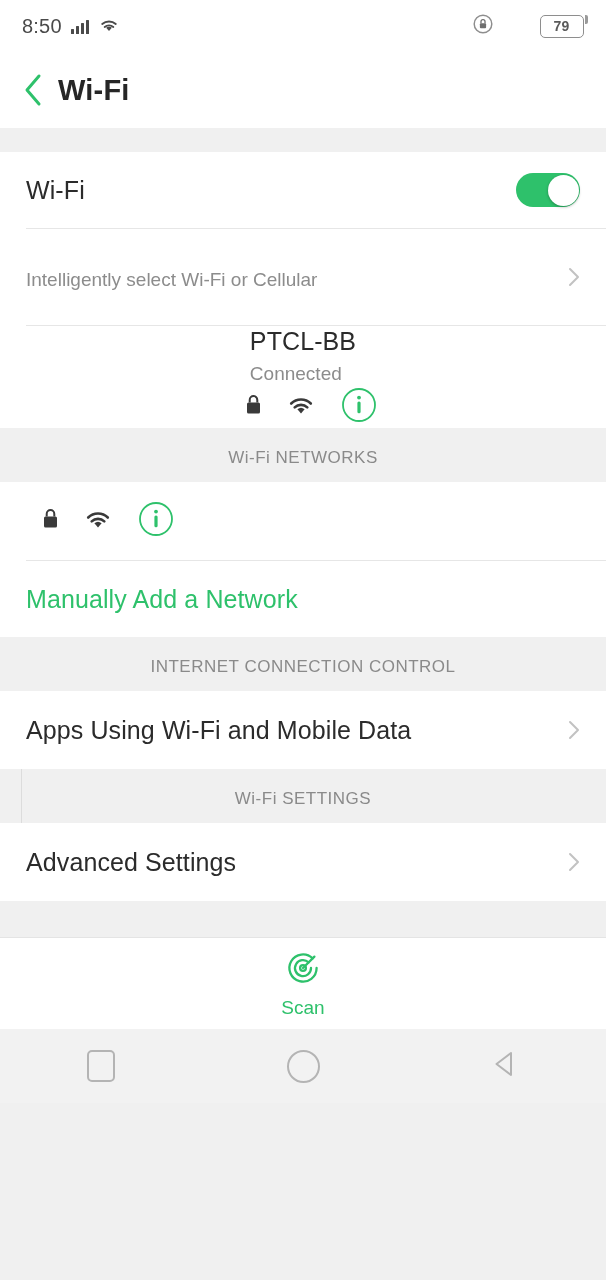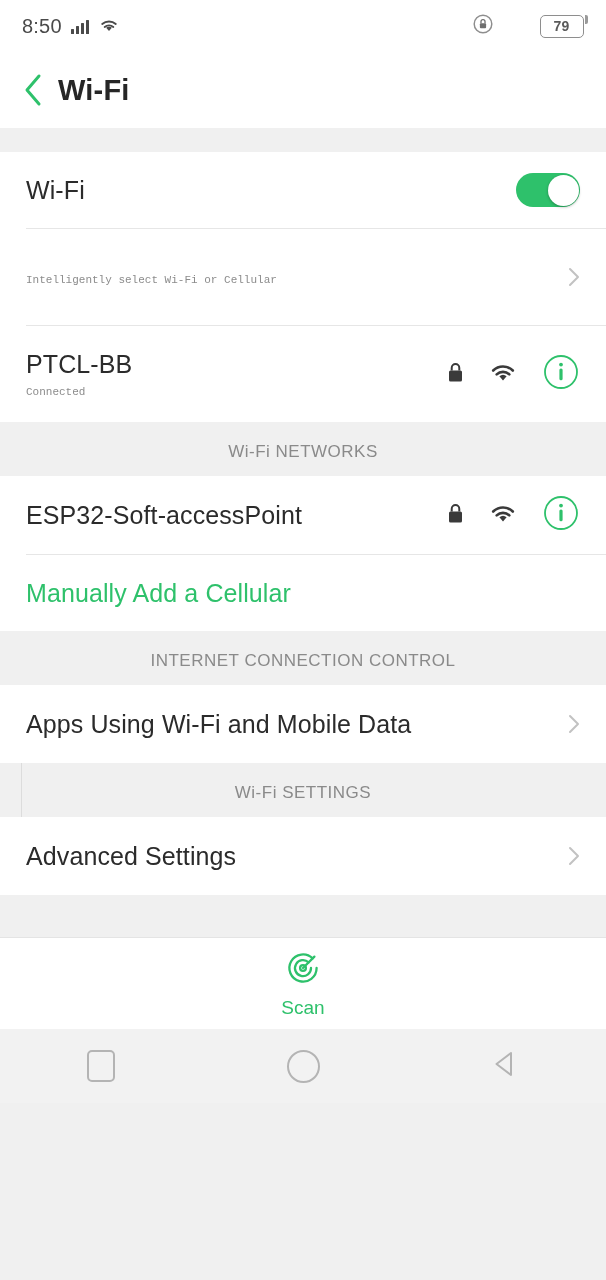--- a/index.html
+++ b/index.html
@@ -32,21 +32,21 @@
   .title { font-size:29px; font-weight:bold; color:#262626; letter-spacing:.2px; }
 
   .gap { height:24px; background:#f0f0f0; flex:none; }
 
   
   .content { flex:1 1 auto; background:#f0f0f0; display:flex; flex-direction:column; position:relative; }
   .card { background:#ffffff; }
   .row { position:relative; display:flex; align-items:center; padding:0 26px; min-height:76px; background:#ffffff; }
   .row-txt { flex:1 1 auto; min-width:0; }
   .row-title { font-size:25px; color:#2b2b2b; letter-spacing:.1px; line-height:1.2; }
-  .row-sub { font-size:11px; color:#8c8c8c; margin-top:7px; line-height:1.2;font-family:Liberation Mono, monospace; }
+  .row-sub { font-size:19px; color:#8c8c8c; margin-top:7px; line-height:1.2; }
   .divider { height:1px; background:#e6e6e6; margin-left:26px; }
   .sec-head { background:#f0f0f0; padding:20px 26px 14px; font-size:17px; color:#8a8a8a; letter-spacing:.5px;text-align:center; }
 
   .row-icons { display:flex; align-items:center; gap:24px; margin-left:16px; flex:none; }
   .chev { width:12px; height:20px; flex:none; }
 
   
   .toggle { width:64px; height:34px; border-radius:17px; background:#2ec16b; position:relative; flex:none; }
   .toggle .knob { position:absolute; top:1.5px; right:1.5px; width:31px; height:31px; border-radius:50%; background:#fff; box-shadow:0 1px 3px rgba(0,0,0,.3); }
 
@@ -137,21 +137,21 @@
           <div class="row-sub">Intelligently select Wi-Fi or Cellular</div>
         </div>
         <span class="chev">
           <svg width="12" height="20" viewBox="0 0 12 20">
               <path d="M2 2l8 8-8 8" stroke="#c2c2c2" stroke-width="2" fill="none" stroke-linecap="round" stroke-linejoin="round"></path>
             </svg>
         </span>
       </div>
       <div class="divider"></div>
 
-      <div class="row" style="min-height:96px;">
+      <div class="row" style="min-height:96px;flex-direction:column;">
         <div class="row-txt">
           <div class="row-title">PTCL-BB</div>
           <div class="row-sub">Connected</div>
         </div>
         <div class="row-icons">
           <span>
             <svg width="17" height="21" viewBox="0 0 17 21">
               <rect x="2" y="8.5" width="13" height="11" rx="1.6" fill="#3a3a3a"></rect>
               <path d="M4.7 8.5V5.9a3.8 3.8 0 0 1 7.6 0v2.6" stroke="#3a3a3a" stroke-width="2" fill="none"></path>
             </svg>
@@ -170,23 +170,20 @@
               <rect x="17.4" y="15.6" width="3.2" height="11.6" rx="1.5" fill="#2ec16b"></rect>
             </svg>
           </span>
         </div>
       </div>
     </div>
 
     <div class="sec-head">Wi-Fi NETWORKS</div>
     <div class="card">
       <div class="row" style="min-height:78px;">
-        <div class="row-txt">
-          <div class="row-title">ESP32-Soft-accessPoint</div>
-        </div>
         <div class="row-icons">
           <span>
             <svg width="17" height="21" viewBox="0 0 17 21">
               <rect x="2" y="8.5" width="13" height="11" rx="1.6" fill="#3a3a3a"></rect>
               <path d="M4.7 8.5V5.9a3.8 3.8 0 0 1 7.6 0v2.6" stroke="#3a3a3a" stroke-width="2" fill="none"></path>
             </svg>
           </span>
           <span>
             <svg width="30" height="22" viewBox="0 0 30 22">
               <path d="M15 19.6l-3.6-4.3a5.6 5.6 0 0 1 7.2 0Z" fill="#3a3a3a"></path>
@@ -199,21 +196,21 @@
               <circle cx="19" cy="19" r="16" stroke="#2ec16b" stroke-width="1.8" fill="none"></circle>
               <circle cx="19" cy="11.6" r="1.9" fill="#2ec16b"></circle>
               <rect x="17.4" y="15.6" width="3.2" height="11.6" rx="1.5" fill="#2ec16b"></rect>
             </svg>
           </span>
         </div>
       </div>
       <div class="divider"></div>
       <div class="row green-row" style="min-height:76px;">
         <div class="row-txt">
-          <div class="row-title">Manually Add a Cellular</div>
+          <div class="row-title">Manually Add a Network</div>
         </div>
       </div>
     </div>
 
     <div class="sec-head">INTERNET CONNECTION CONTROL</div>
     <div class="card">
       <div class="row" style="min-height:78px;">
         <div class="row-txt">
           <div class="row-title">Apps Using Wi-Fi and Mobile Data</div>
         </div>

